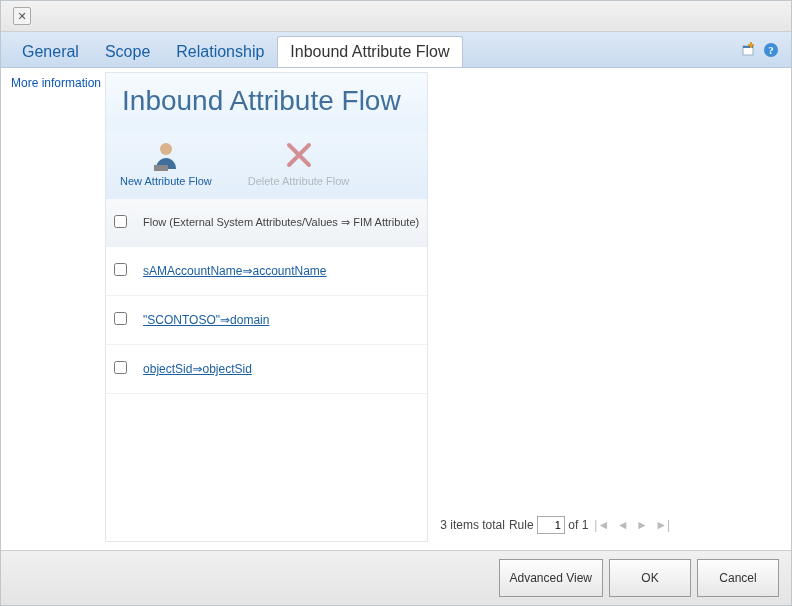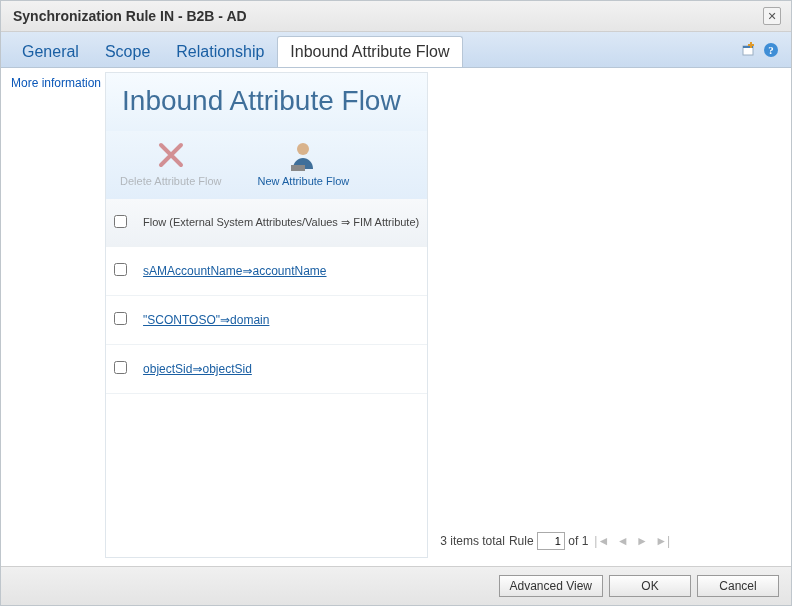--- a/index.html
+++ b/index.html
@@ -28,29 +28,28 @@
   .toolbar-item.disabled .lbl { color: #888; }
   .table { width: 100%; border-collapse: collapse; }
   .table th, .table td { text-align: left; font-weight: normal; padding: 16px 8px; border-bottom: 1px solid #eef2f5; }
   .table th { background: linear-gradient(#f7f9fb,#eef2f6); color: #444; font-size: 11px; }
   .table td.link { color: #1a5fa3; cursor: pointer; text-decoration: underline; }
   .check-col { width: 24px; text-align: center; }
   .pager-bar { display: flex; align-items: center; justify-content: flex-end; padding: 8px 12px; margin-top: auto; gap: 4px; font-size: 12px; color: #444; border-top: 0; }
   .pager-bar .page-input { width: 28px; height: 18px; border: 1px solid #aaa; text-align: right; font-size: 11px; padding: 1px 3px; }
   .pager-btn { color: #bbb; cursor: default; font-size: 12px; padding: 0 2px; }
   .buttonbar { background: linear-gradient(#f0f0f0,#e4e4e4); border-top: 1px solid #cfcfcf; padding: 8px 12px; display: flex; justify-content: flex-end; gap: 6px; }
-  .btn { min-width: 82px; height: 22px; border: 1px solid #9a9a9a; background: linear-gradient(#fefefe,#e7e7e7); font-size: 12px; color: #333; cursor: pointer; padding: 0 10px; }
+  .btn { min-width: 82px; height: 38px; border: 1px solid #9a9a9a; background: linear-gradient(#fefefe,#e7e7e7); font-size: 12px; color: #333; cursor: pointer; padding: 0 10px; }
   .help-icon svg { display:block; }
 </style>
 </head>
 <body>
 
 <div class="window">
   <div class="titlebar">
-    <div class="titlebar-title">Synchronization Rule IN - B2B - AD</div>
     <div class="close-btn">
       <span class="icon">✕</span>
     </div>
   </div>
 
   <div class="tabbar">
     <div class="tab">General</div>
     <div class="tab">Scope</div>
     <div class="tab">Relationship</div>
     <div class="tab active">Inbound Attribute Flow</div>
@@ -76,37 +75,37 @@
   <div class="content">
     <div class="more-info">
       <a>More information</a>
     </div>
 
     <div class="panel">
       <div class="panel-header">
         <h1>Inbound Attribute Flow</h1>
       </div>
       <div class="toolbar">
-        <div class="toolbar-item disabled">
-          <span class="icon">
-            <svg width="32" height="32" viewBox="0 0 32 32">
-                <path d="M6 6 L26 26 M26 6 L6 26" stroke="#c04040" stroke-width="4" stroke-linecap="round"></path>
-              </svg>
-          </span>
-          <span class="lbl">Delete Attribute Flow</span>
-        </div>
         <div class="toolbar-item enabled">
           <span class="icon">
             <svg width="32" height="32" viewBox="0 0 32 32">
                 <circle cx="16" cy="10" r="6" fill="#d9b38c"></circle>
                 <path d="M6 30c0-7 5-11 10-11s10 4 10 11" fill="#3f6f9a"></path>
                 <rect x="4" y="26" width="14" height="6" fill="#888"></rect>
               </svg>
           </span>
           <span class="lbl">New Attribute Flow</span>
+        </div>
+        <div class="toolbar-item disabled">
+          <span class="icon">
+            <svg width="32" height="32" viewBox="0 0 32 32">
+                <path d="M6 6 L26 26 M26 6 L6 26" stroke="#c04040" stroke-width="4" stroke-linecap="round"></path>
+              </svg>
+          </span>
+          <span class="lbl">Delete Attribute Flow</span>
         </div>
       </div>
       <table class="table">
         <thead>
           <tr>
             <th class="check-col"><input type="checkbox" style=""></th>
             <th>Flow (External System Attributes/Values ⇒ FIM Attribute)</th>
           </tr>
         </thead>
         <tbody>

